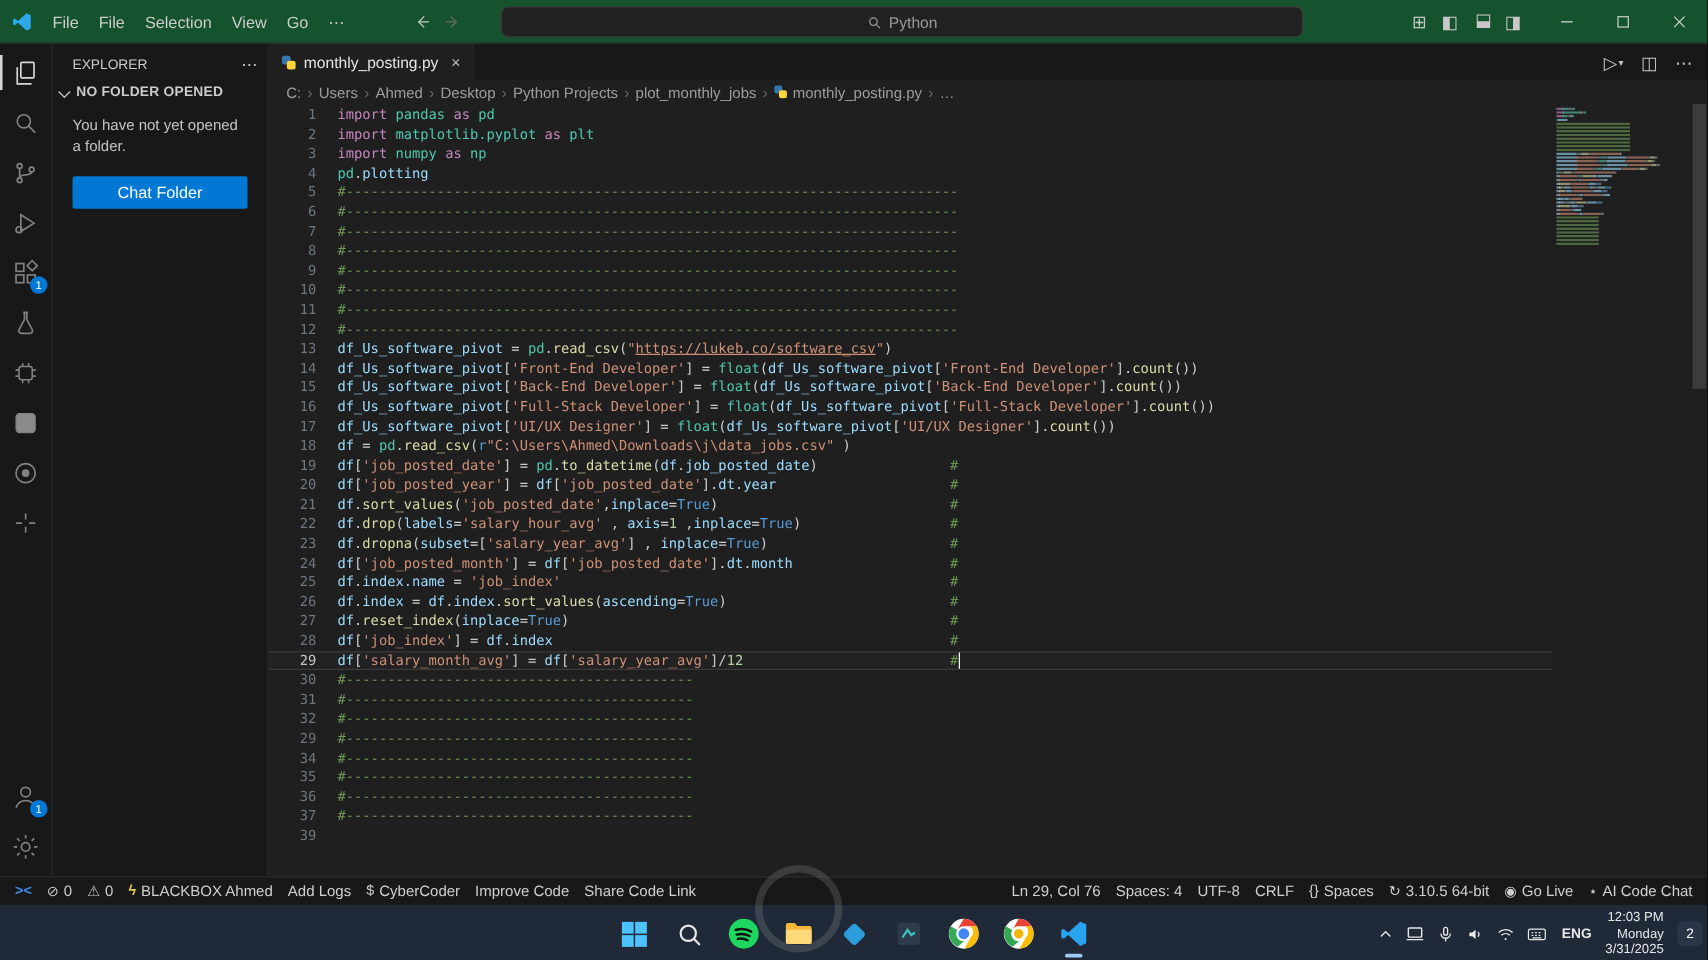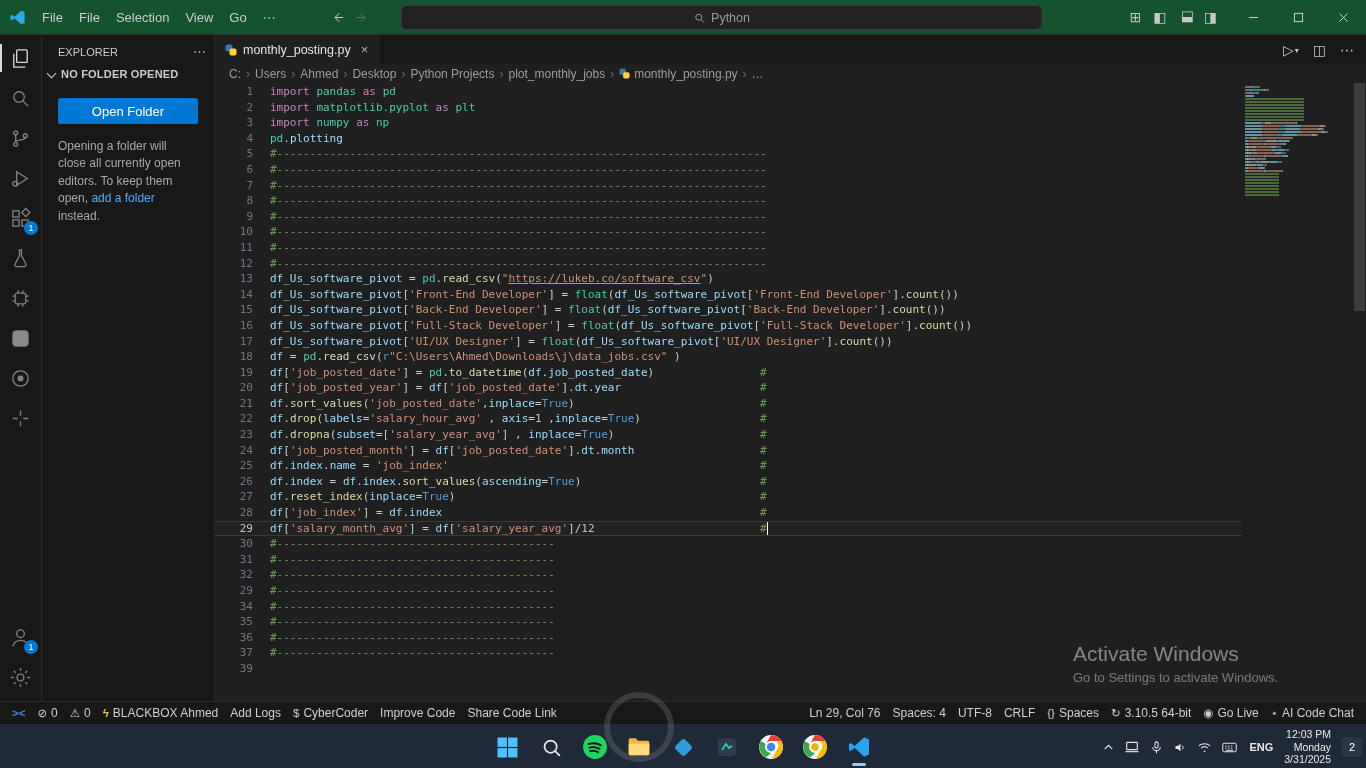--- a/index.html
+++ b/index.html
@@ -269,22 +269,22 @@
 
     <aside class="sidebar">
       <div class="sb-head">
         <span>EXPLORER</span>
         <span class="more">⋯</span>
       </div>
       <div class="sb-section">
         <span class="chev"></span>
         <span>NO FOLDER OPENED</span>
       </div>
-      <button class="openbtn">Open Folder</button>
-      <div class="sb-note"><span>Opening a folder will close all currently open editors. To keep them open, </span><a href="#">add a folder</a><span> instead.</span></div>
+      <div class="sb-empty">You have not yet opened a folder.</div>
+      <button class="openbtn">Chat Folder</button>
     </aside>
 
     <section class="editor-area">
       <div class="tabbar">
         <div class="tab">
           <svg width="12" height="12" viewBox="0 0 12 12">
               <rect x="0.5" y="0.5" width="7" height="7" rx="2" fill="#3776ab"></rect>
               <rect x="4.5" y="4.5" width="7" height="7" rx="2" fill="#ffd43b"></rect>
             </svg>
           <span>monthly_posting.py</span>
@@ -739,24 +739,20 @@
           <span class="sb-ic">◉</span>
           <span>Go Live</span>
         </div>
         <div class="sb-item">
           <span class="sb-ic">⋆</span>
           <span>AI Code Chat</span>
         </div>
       </div>
   </footer>
 
-  <div class="activate-wm">
-    <div class="awm1">Activate Windows</div>
-    <div class="awm2">Go to Settings to activate Windows.</div>
-  </div>
   <div class="center-wm">
     <div class="wm-ring"></div>
   </div>
 
   <div class="taskbar">
     <div class="tb-apps" id="tb-apps">
         <div class="tb-app">
           <svg width="24" height="24" viewBox="0 0 24 24">
             <g fill="#4cc2ff">
               <rect x="2.5" y="2.5" width="9.4" height="9.4"></rect>

